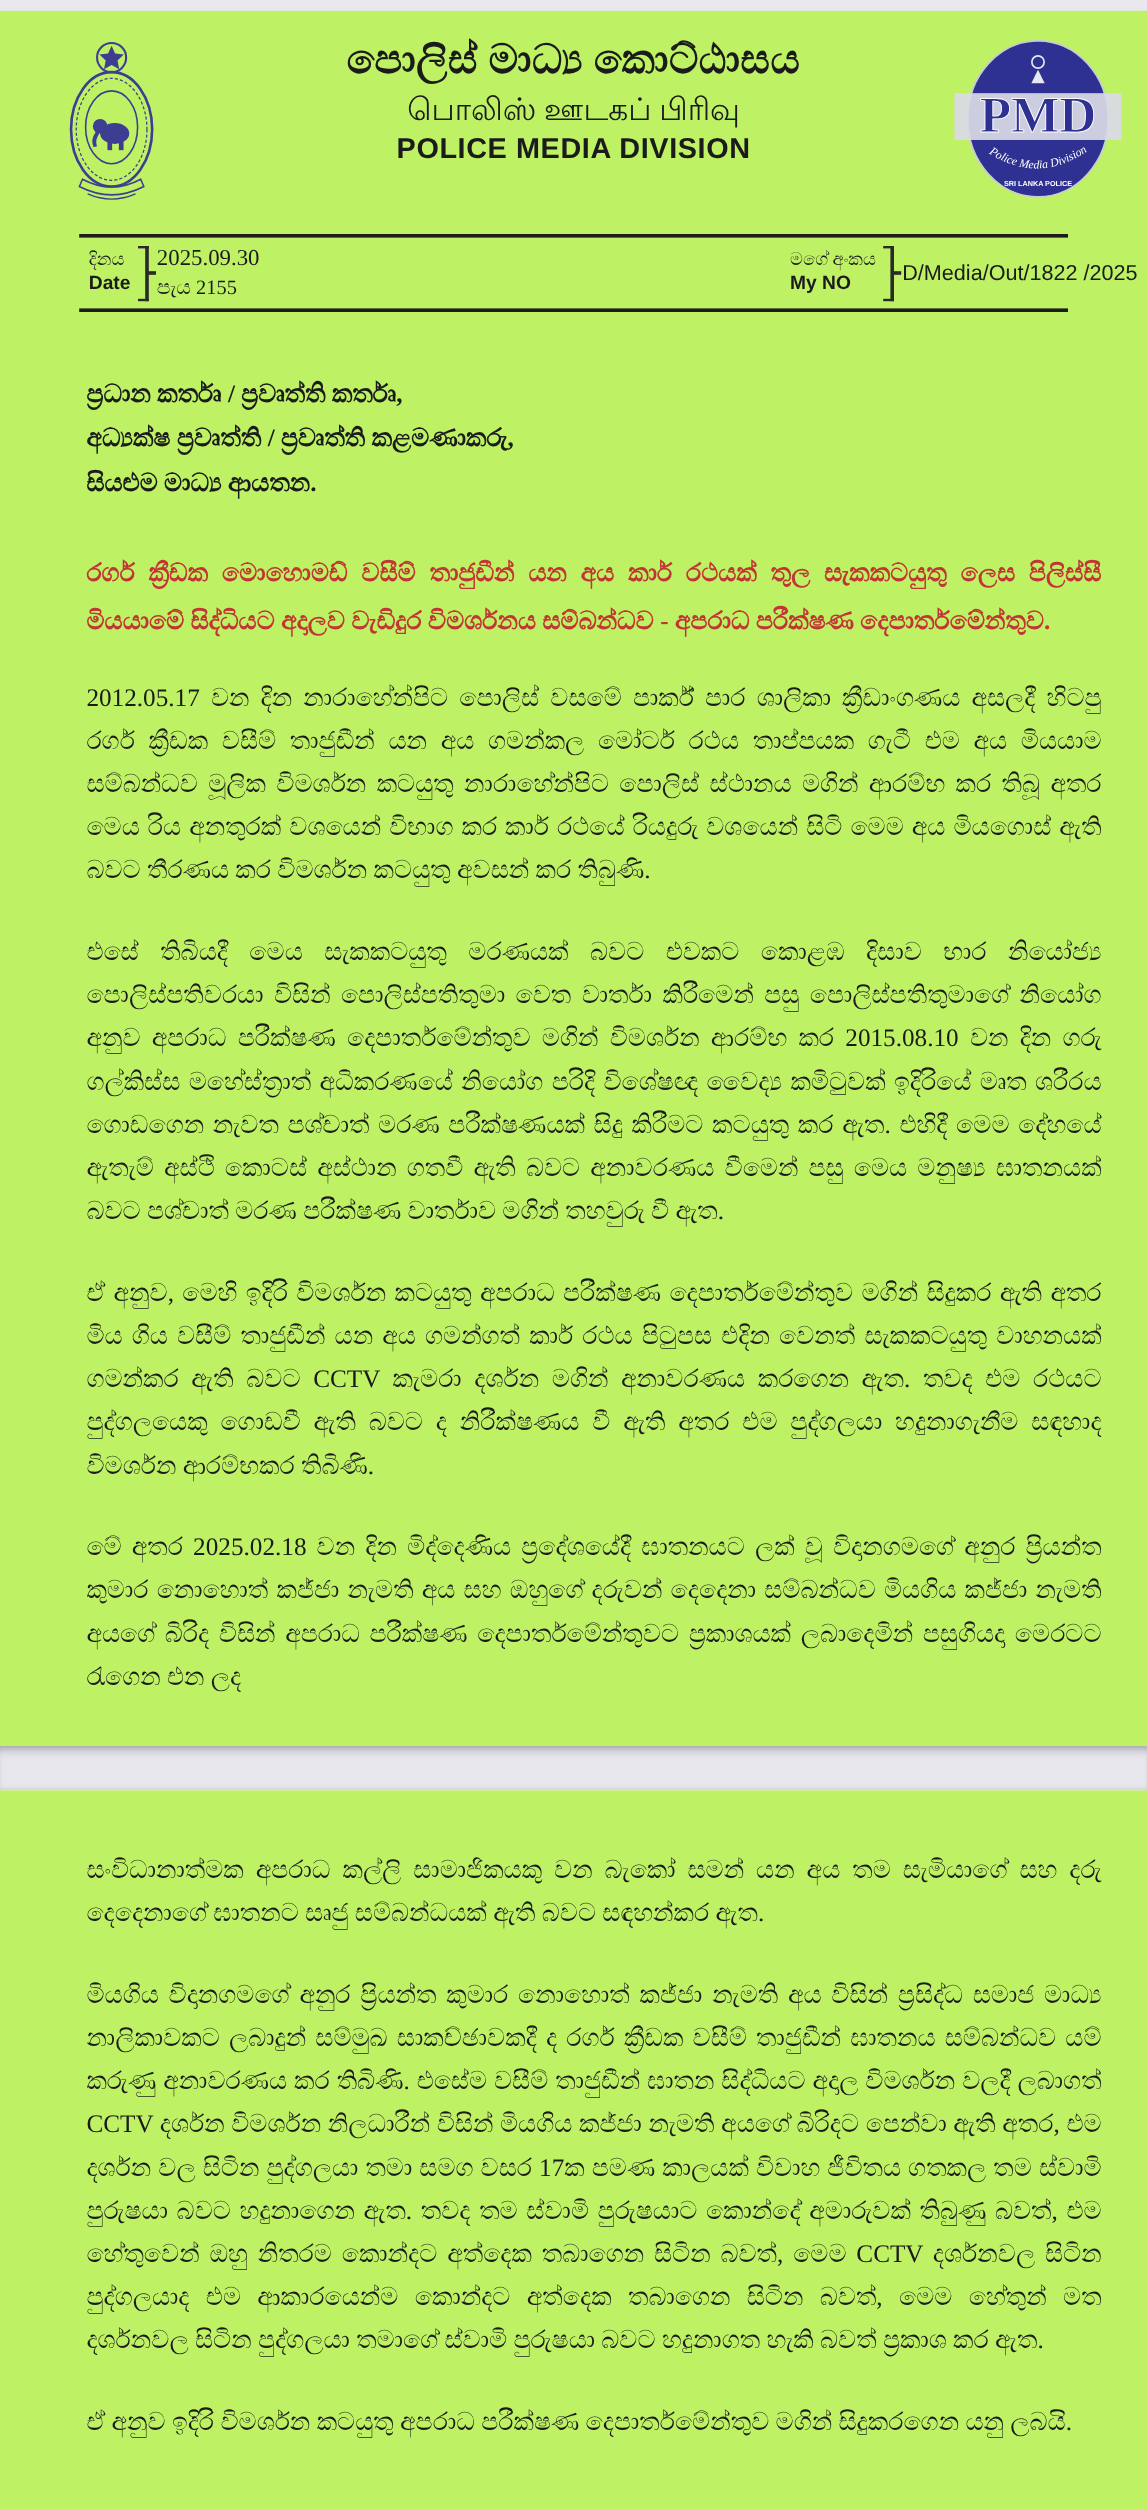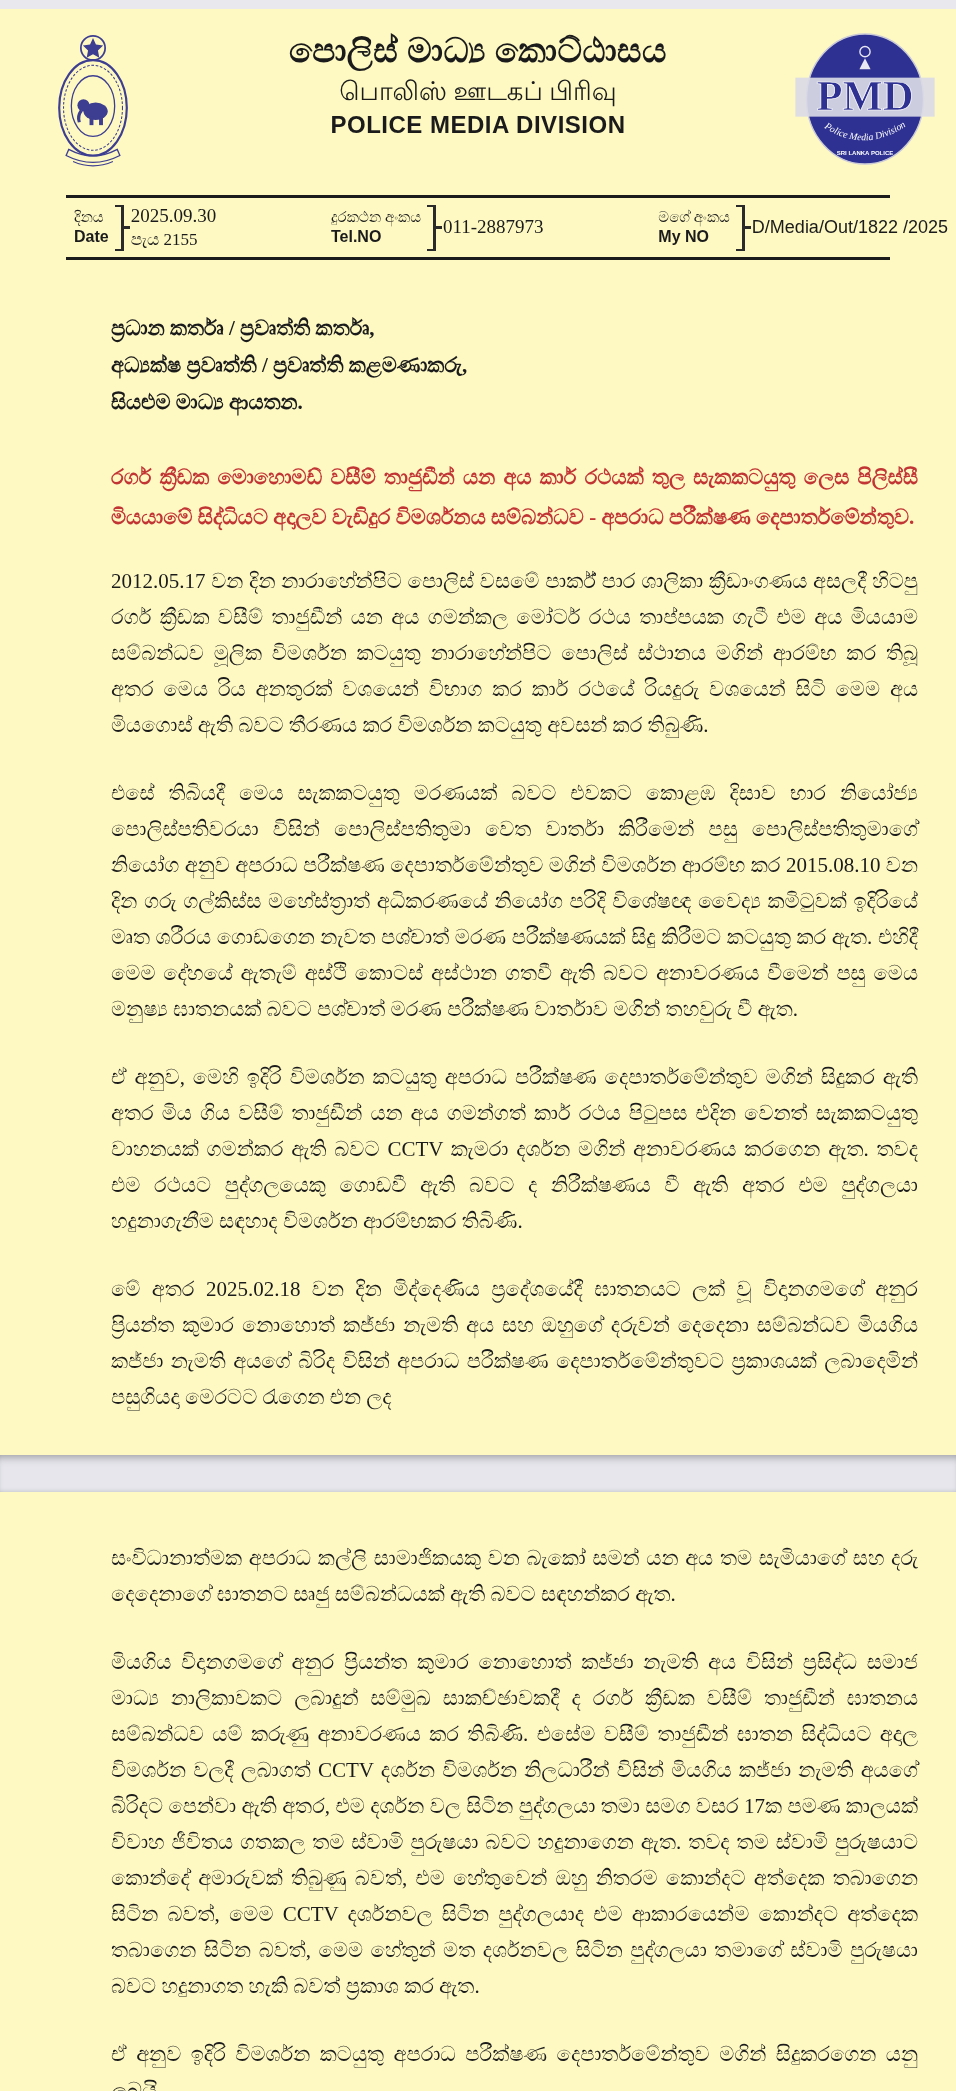--- a/index.html
+++ b/index.html
@@ -4,21 +4,21 @@
 <style>
   * { margin:0; padding:0; box-sizing:border-box; }
   html,body { width:956px; }
   body {
     background:#e8e8ee;
     font-family:"Liberation Serif", serif;
     color:#1b1b1b;
     -webkit-font-smoothing:antialiased;
   }
   .top-strip { height:9px; background:#e8e8ee; }
-  .page { background:#fef9c3; width:956px; }
+  .page { background:#bef264; width:956px; }
   .page1 { min-height:1400px; padding-bottom:40px; }
   .page2 { height:647px; overflow:hidden; }
   .page-gap {
     height:37px; background:#e6e6ec;
     box-shadow: inset 0 8px 8px -6px rgba(60,60,70,.45), inset 0 -3px 4px -3px rgba(60,60,70,.25);
   }
 
   
   .letterhead { position:relative; height:186px; }
   .crest { position:absolute; left:54px; top:12px; }
@@ -46,21 +46,21 @@
   }
   .bracket::after {
     content:""; position:absolute; right:-9px; top:50%; margin-top:-1.5px;
     width:8px; height:3px; background:#2a2a2a;
   }
   .meta-value { font-size:19px; line-height:1.3; padding-left:4px; }
   .meta-value .v2 { font-size:17px; }
   .meta-value.sans { font-family:"Liberation Sans", sans-serif; font-size:18px; }
 
   
-  .letter { padding:0 38px 0 72px; font-size:21px;margin-left:39px; }
+  .letter { padding:0 38px 0 72px; font-size:21px; }
   .recipient { margin-top:50px; font-weight:bold; line-height:37px; }
   .subject {
     margin-top:36px; font-weight:bold; color:#c23535;
     line-height:40px; text-align:justify;
   }
   .body-p { margin-top:32px; line-height:36px; text-align:justify; }
   .body-p.first { margin-top:26px; }
   .page2 .letter { padding-top:48px; }
   .page2 .body-p.p2first { margin-top:0; }
 </style>
@@ -128,28 +128,20 @@
         <div class="meta-label-si">දිනය</div>
         <div class="meta-label-en">Date</div>
       </div>
       <div class="bracket"></div>
       <div class="meta-value">
         <div>2025.09.30</div>
         <div class="v2">පැය  2155</div>
       </div>
     </div>
 
-    <div class="meta-field">
-      <div class="meta-labels">
-        <div class="meta-label-si">දුරකථන අංකය</div>
-        <div class="meta-label-en">Tel.NO</div>
-      </div>
-      <div class="bracket"></div>
-      <div class="meta-value">011-2887973</div>
-    </div>
 
     <div class="meta-field">
       <div class="meta-labels">
         <div class="meta-label-si">මගේ අංකය</div>
         <div class="meta-label-en">My NO</div>
       </div>
       <div class="bracket"></div>
       <div class="meta-value sans">D/Media/Out/1822 /2025</div>
     </div>
 

